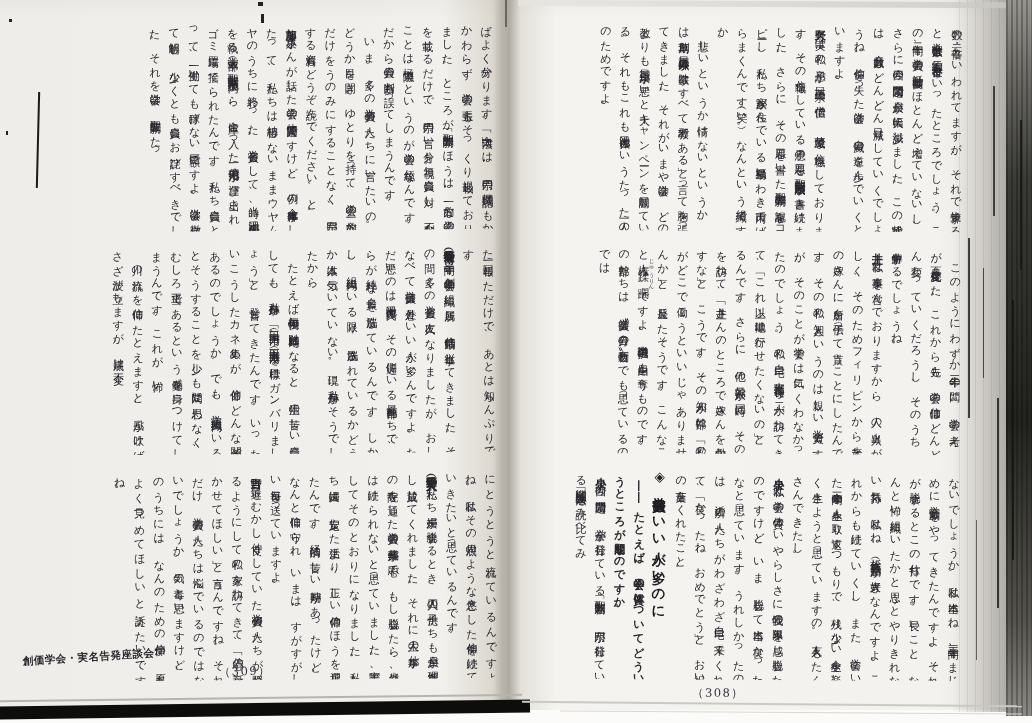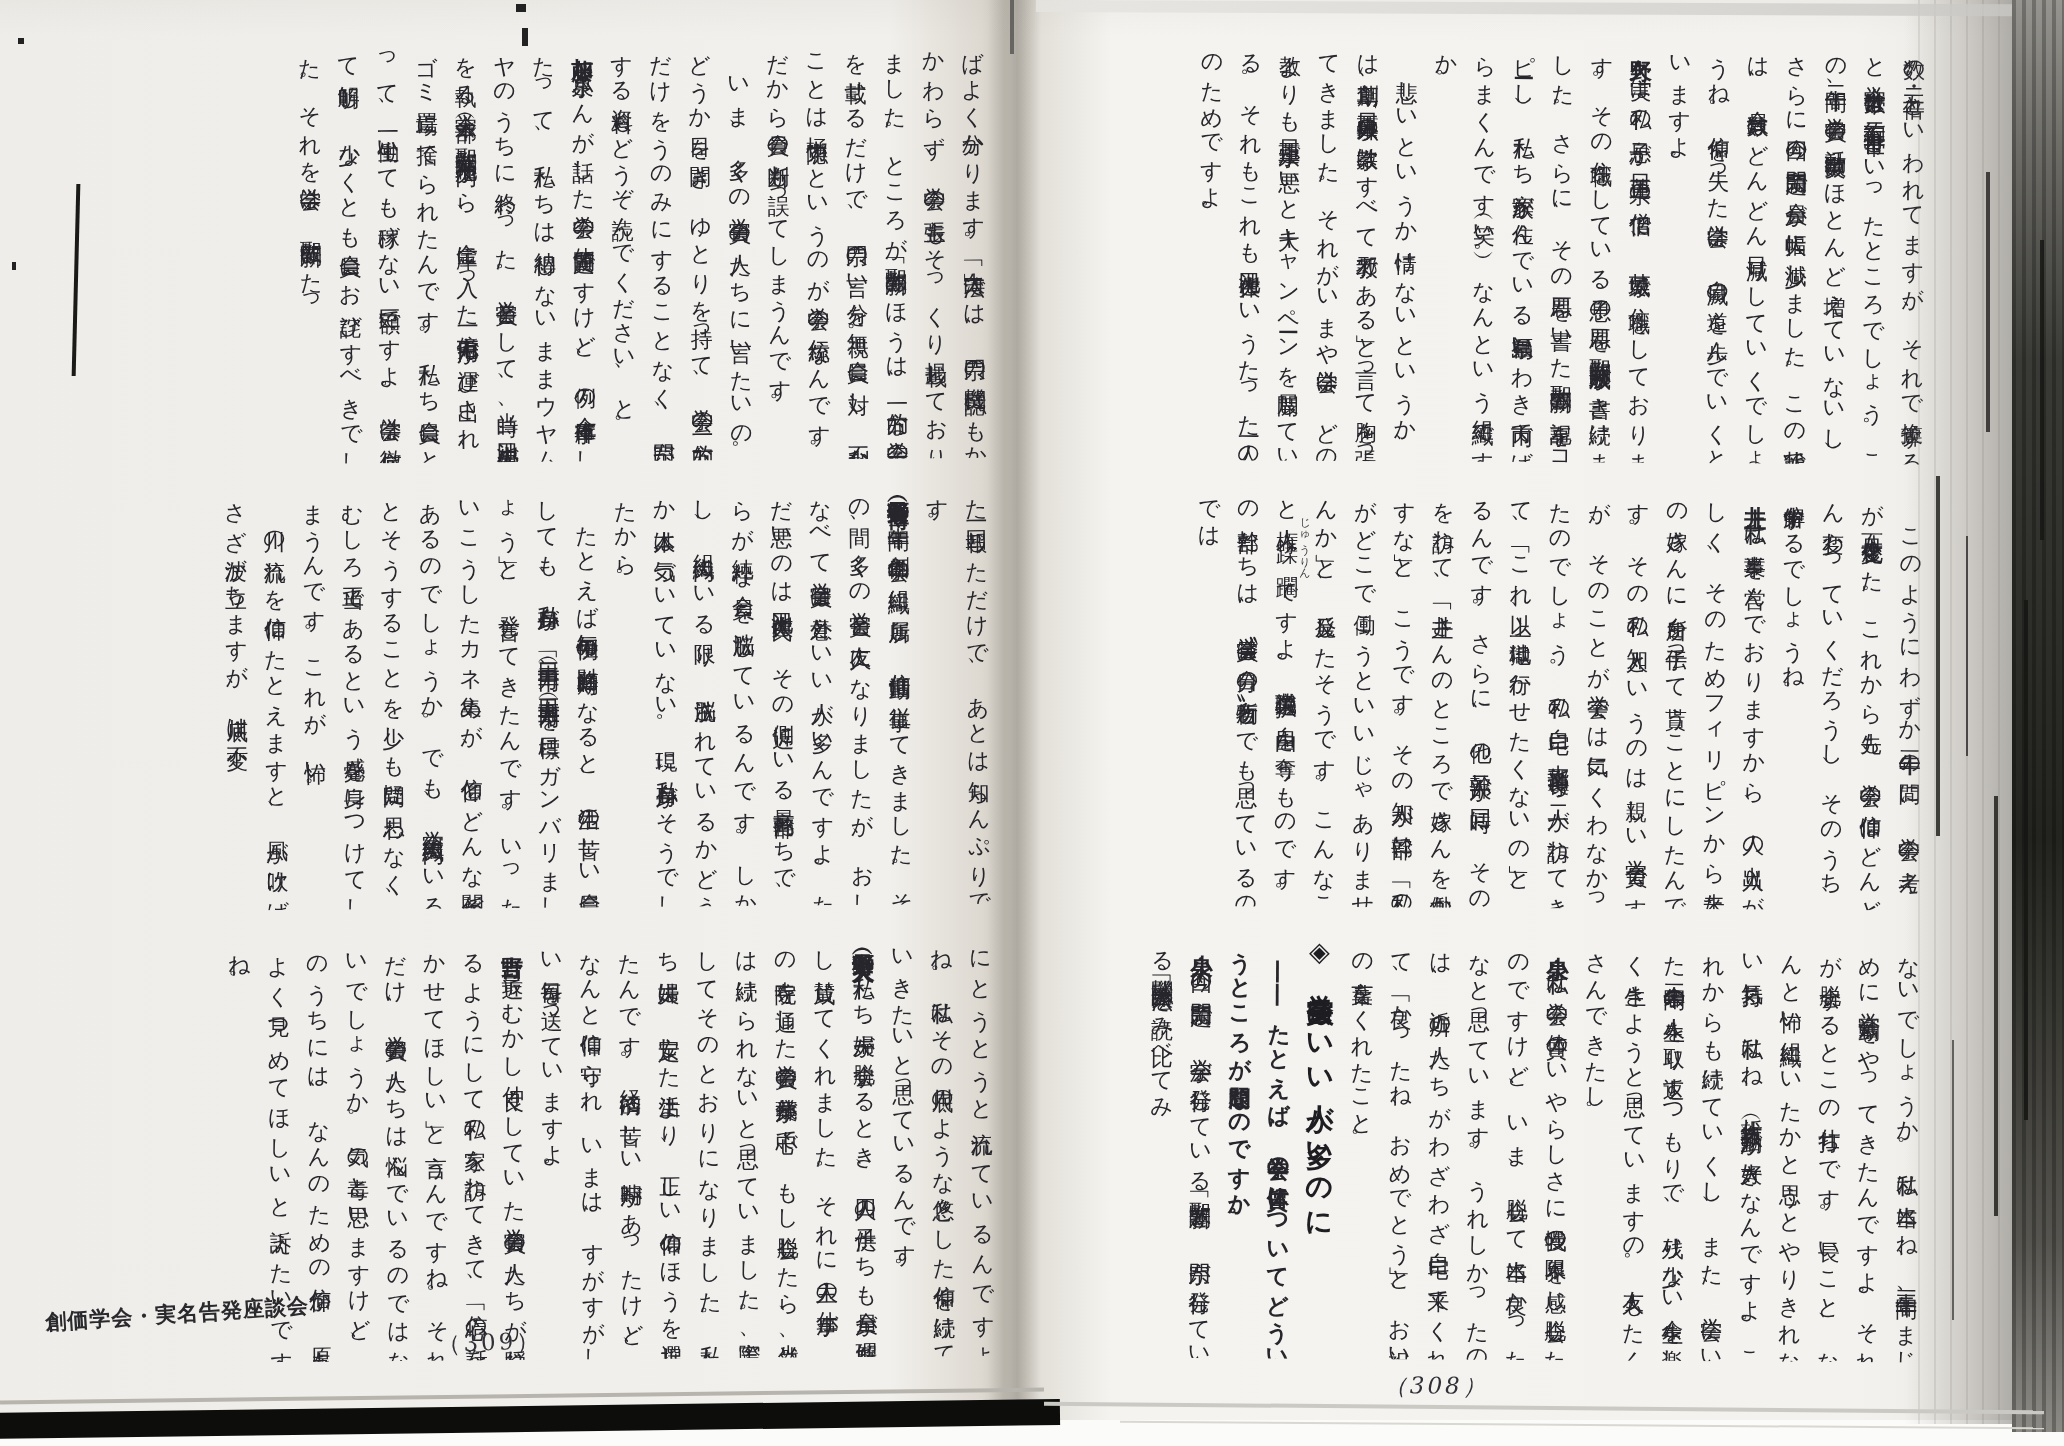--- a/index.html
+++ b/index.html
@@ -52,21 +52,21 @@
     letter-spacing:1.6px; margin-right:9px; margin-left:7px;
     color:#1d1d22;
   }
   ruby rt { font-size:5.5px; letter-spacing:0; color:#3a3a40; }
 
   
   .pageno {
     position:absolute; font-size:11.5px; letter-spacing:1.5px; color:#303038;
   }
   .pageno-left  { left:216px; top:664px; transform:rotate(-1.6deg); }
-  .pageno-right { left:182px; top:686px;font-style:italic; }
+  .pageno-right { left:182px; top:686px; }
   .runhead {
     position:absolute; left:20px; top:649px;
     font-family:"DejaVu Sans","Liberation Sans",sans-serif;
     font-weight:bold; font-size:10.5px; letter-spacing:0.5px;
     transform:rotate(-3.2deg); color:#2a2a2e; white-space:nowrap;
   }
 
   
   .gutter {
     position:absolute; left:494px; top:0; width:28px; height:706px;

